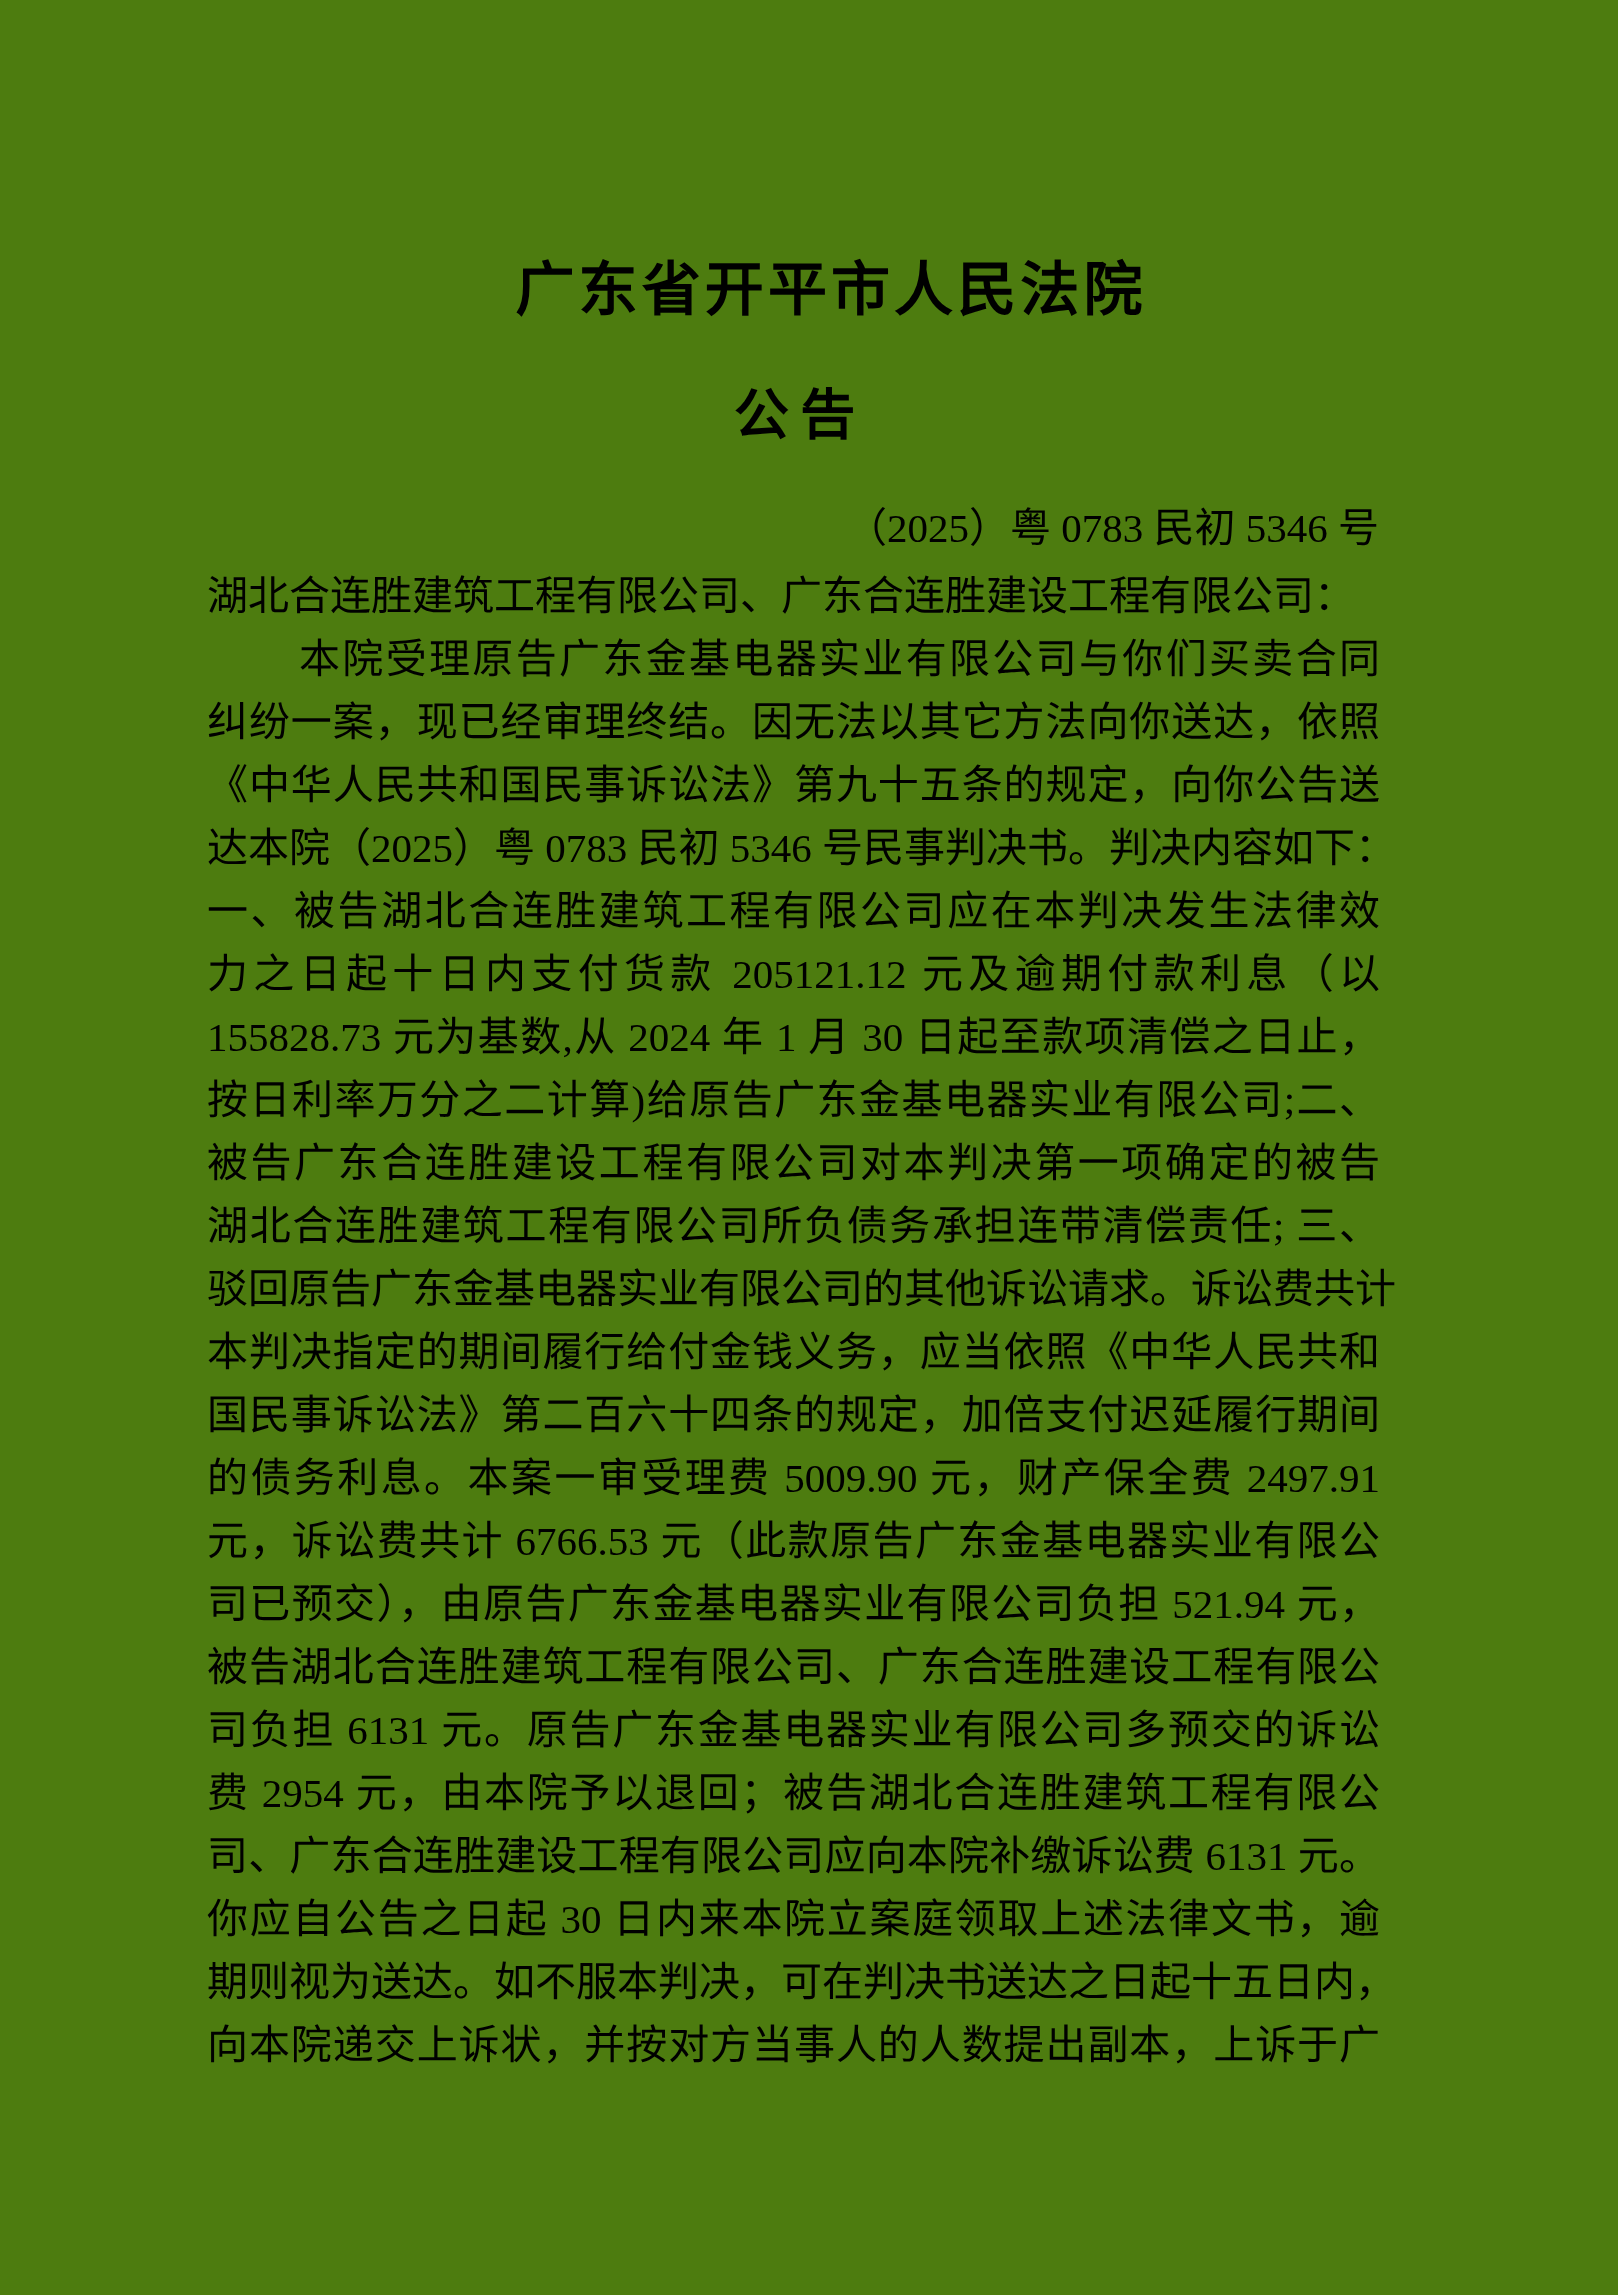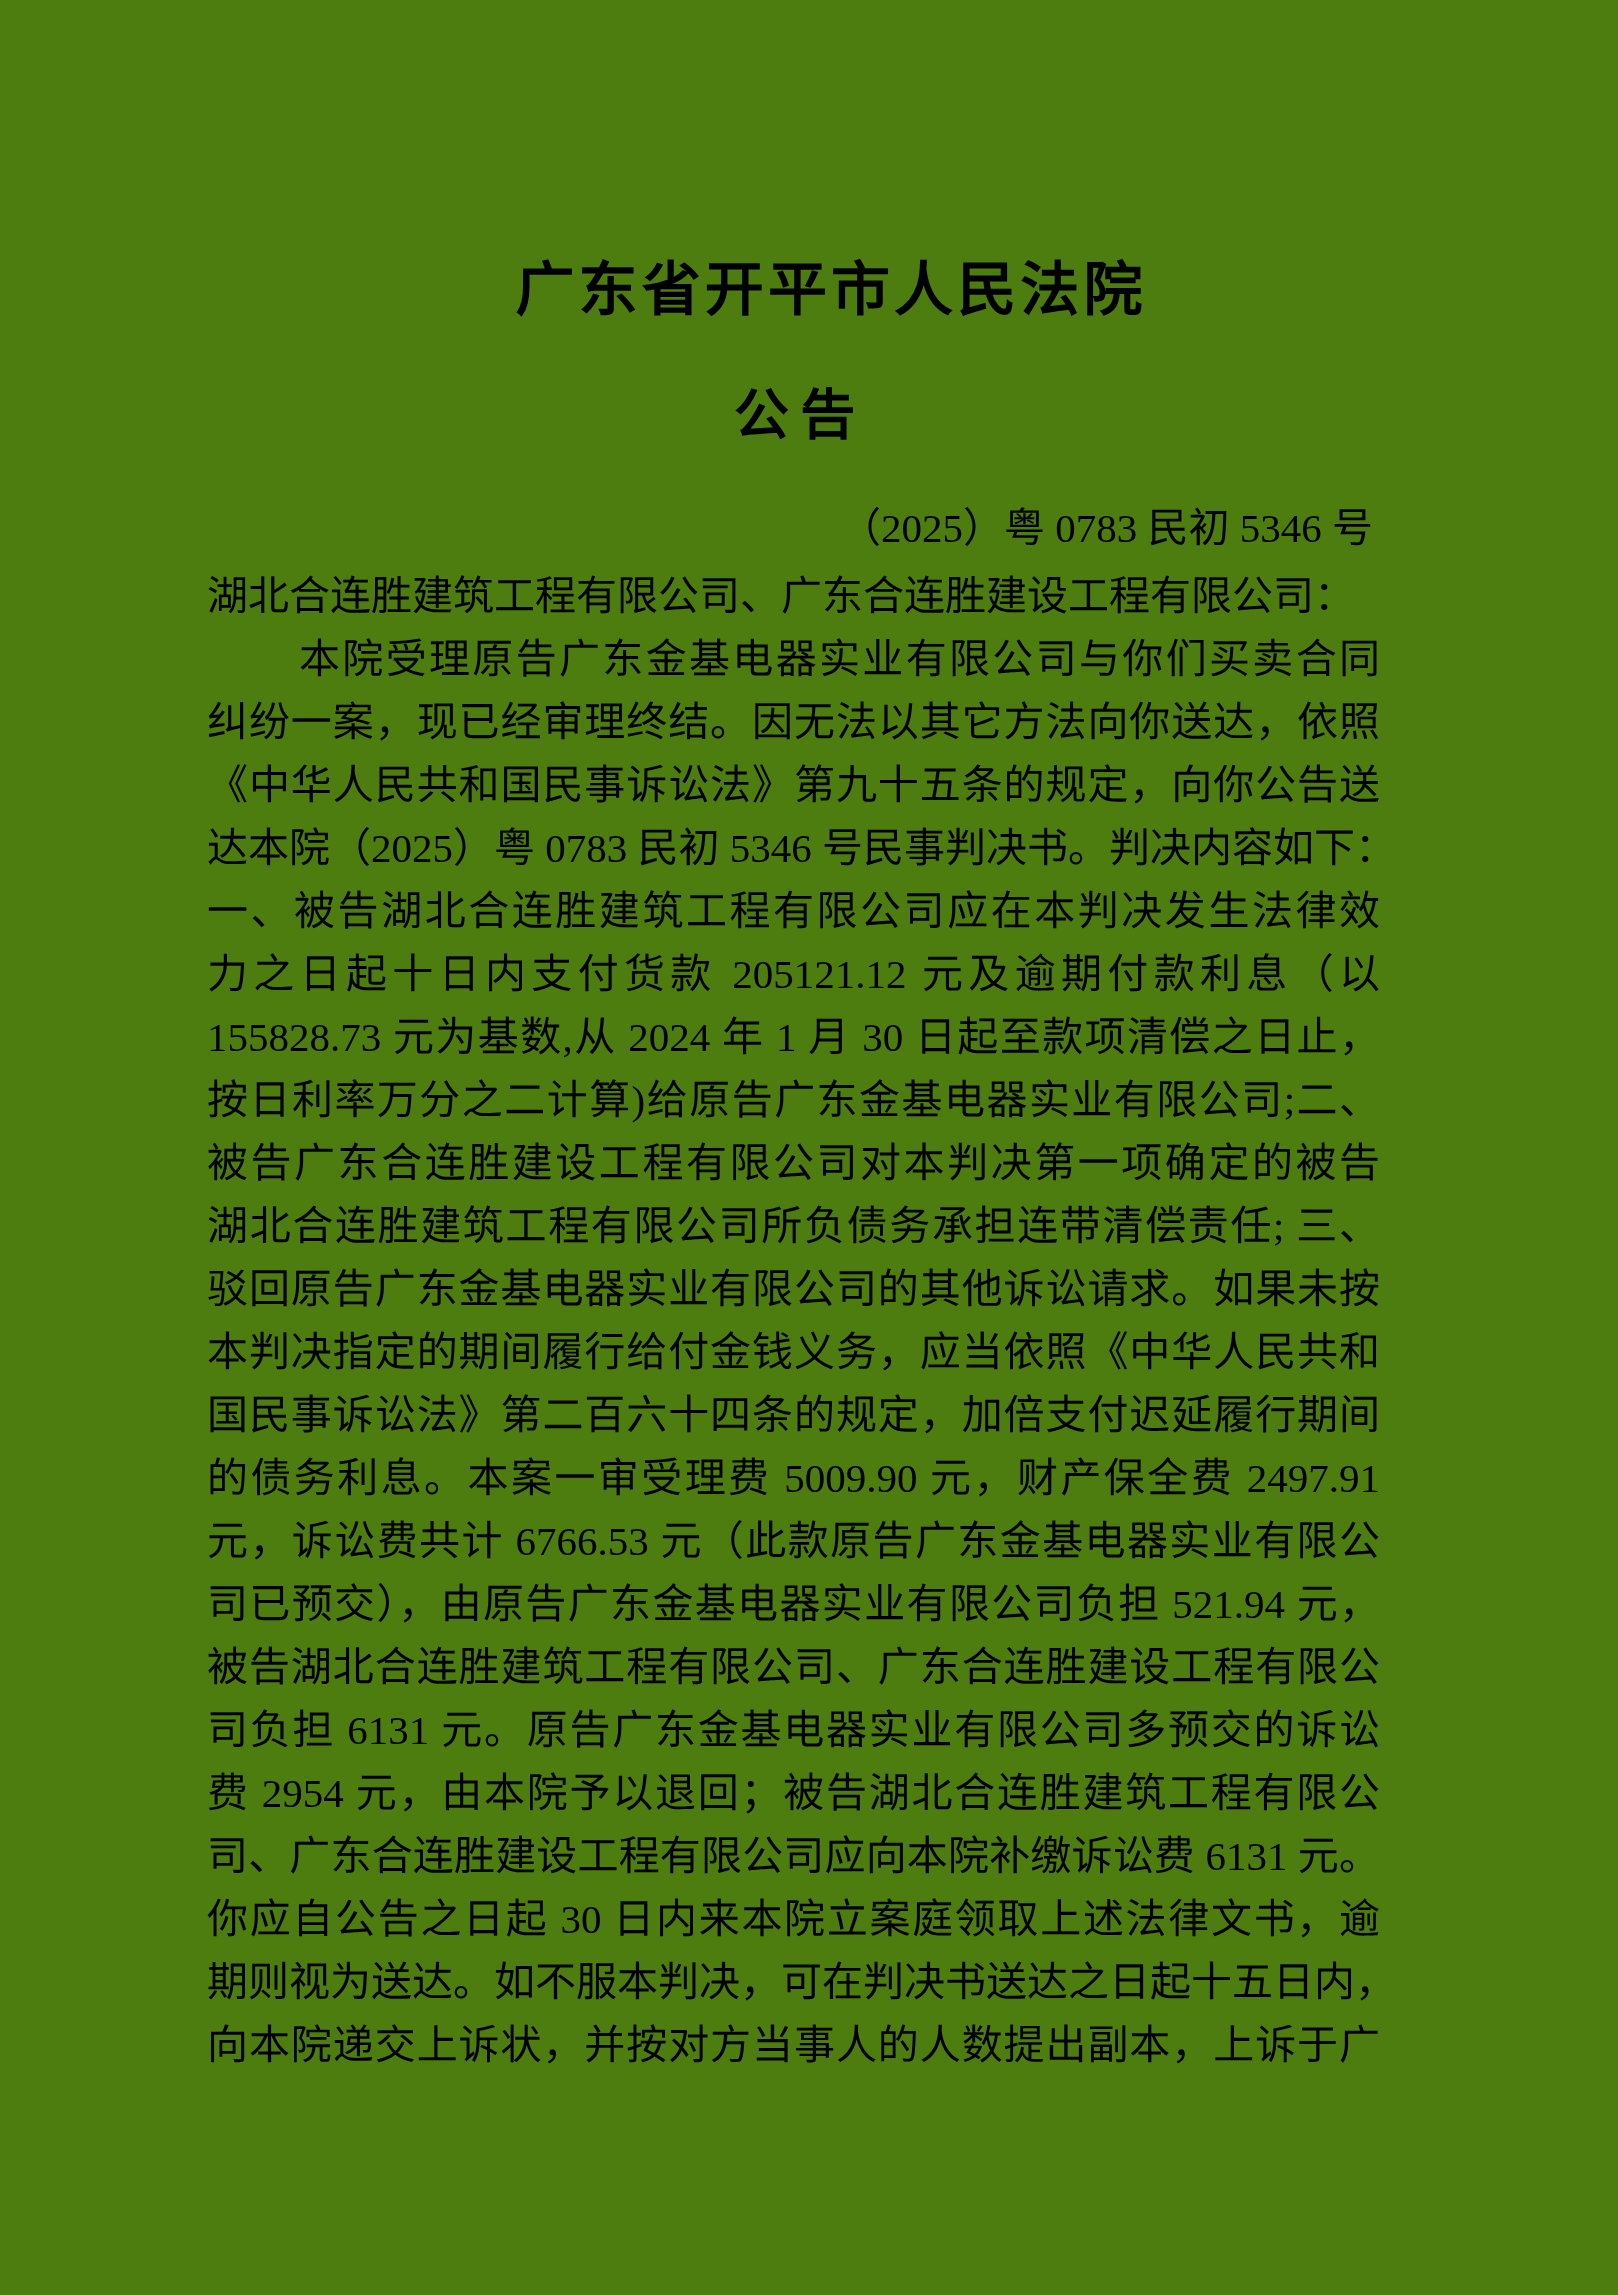--- a/index.html
+++ b/index.html
@@ -38,21 +38,21 @@
     line-height: 74px;
     text-align: center;
     font-size: 55px;
     letter-spacing: 11.2px;
     font-weight: 600;
     white-space: nowrap;
   }
   .case-number {
     position: absolute;
     top: 497px;
-    right: 246px;
+    right: 240px;
     height: 63px;
     line-height: 63px;
     font-size: 41px;
     white-space: nowrap;
   }
   .body-block {
     position: absolute;
     top: 565px;
     left: 207px;
     width: 1173px;
@@ -92,21 +92,21 @@
     <div class="line indent">本院受理原告广东金基电器实业有限公司与你们买卖合同</div>
     <div class="line">纠纷一案，现已经审理终结。因无法以其它方法向你送达，依照</div>
     <div class="line">《中华人民共和国民事诉讼法》第九十五条的规定，向你公告送</div>
     <div class="line">达本院（2025）粤 0783 民初 5346 号民事判决书。判决内容如下：</div>
     <div class="line">一、被告湖北合连胜建筑工程有限公司应在本判决发生法律效</div>
     <div class="line">力之日起十日内支付货款 205121.12 元及逾期付款利息（以</div>
     <div class="line">155828.73 元为基数,从 2024 年 1 月 30 日起至款项清偿之日止，</div>
     <div class="line">按日利率万分之二计算)给原告广东金基电器实业有限公司;二、</div>
     <div class="line">被告广东合连胜建设工程有限公司对本判决第一项确定的被告</div>
     <div class="line">湖北合连胜建筑工程有限公司所负债务承担连带清偿责任; 三、</div>
-    <div class="line">驳回原告广东金基电器实业有限公司的其他诉讼请求。如果未按</div>
+    <div class="line">驳回原告广东金基电器实业有限公司的其他诉讼请求。诉讼费共计</div>
     <div class="line">本判决指定的期间履行给付金钱义务，应当依照《中华人民共和</div>
     <div class="line">国民事诉讼法》第二百六十四条的规定，加倍支付迟延履行期间</div>
     <div class="line">的债务利息。本案一审受理费 5009.90 元，财产保全费 2497.91</div>
     <div class="line">元，诉讼费共计 6766.53 元（此款原告广东金基电器实业有限公</div>
     <div class="line">司已预交），由原告广东金基电器实业有限公司负担 521.94 元，</div>
     <div class="line">被告湖北合连胜建筑工程有限公司、广东合连胜建设工程有限公</div>
     <div class="line">司负担 6131 元。原告广东金基电器实业有限公司多预交的诉讼</div>
     <div class="line">费 2954 元，由本院予以退回；被告湖北合连胜建筑工程有限公</div>
     <div class="line">司、广东合连胜建设工程有限公司应向本院补缴诉讼费 6131 元。</div>
     <div class="line">你应自公告之日起 30 日内来本院立案庭领取上述法律文书，逾</div>

